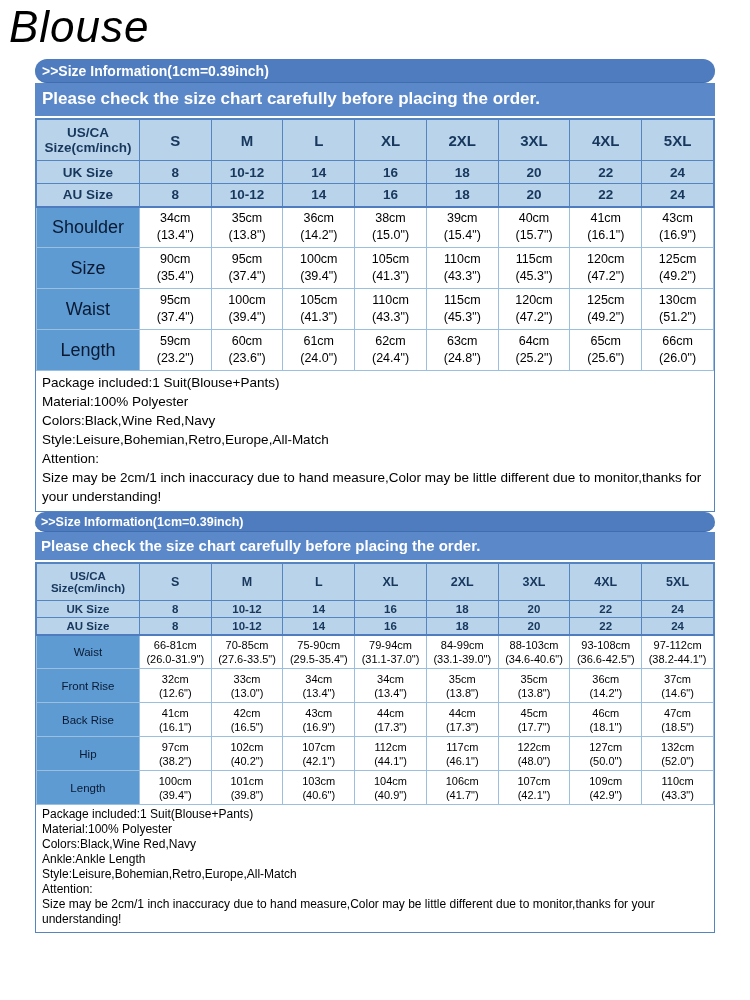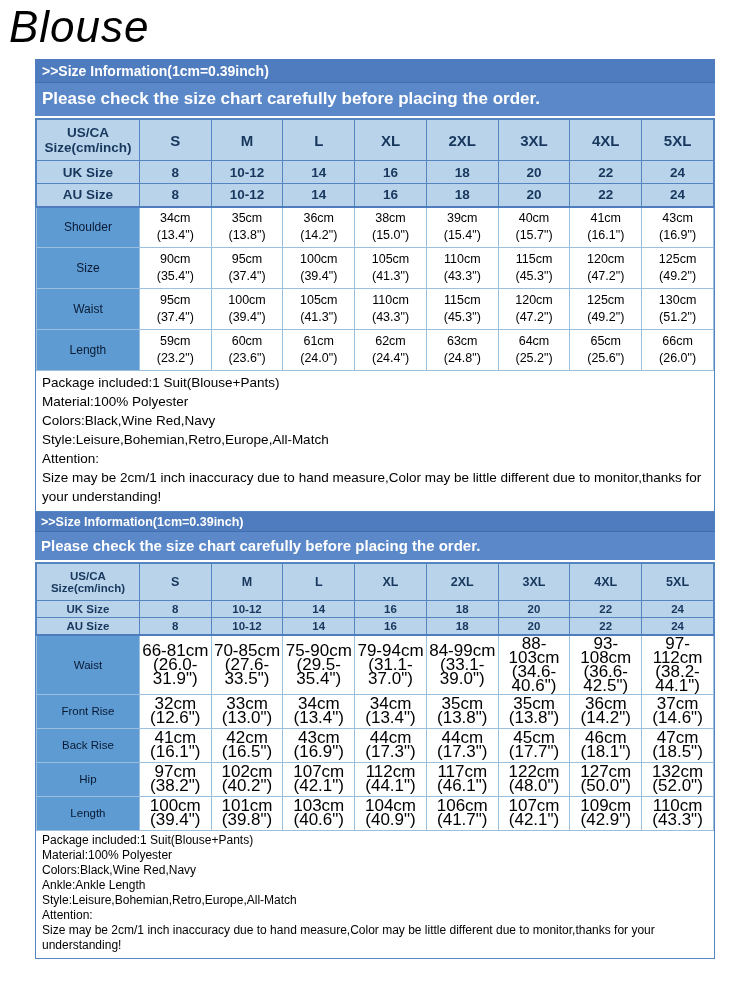--- a/index.html
+++ b/index.html
@@ -30,20 +30,21 @@
     margin:2px 0 7px 9px;
     color:#000;
   }
   .pants-section .section-title{margin-top:33px;}
   .banner{color:#fff;font-weight:bold;}
   .banner-line1{
     background:var(--banner-blue-dark);
     font-size:14px;
     padding:4px 7px 3px 7px;
     border-bottom:1px solid #3f6dae;
+    border-radius:12px;
   }
   .banner-line2{
     background:var(--banner-blue);
     font-size:17px;
     padding:6px 7px 7px 7px;
   }
   .pants-section .banner-line1{font-size:12.5px;padding:3px 6px 2px 6px;}
   .pants-section .banner-line2{font-size:15px;padding:5px 6px 6px 6px;}
   .chart-box{
     border:1px solid var(--strong-border);
@@ -75,30 +76,30 @@
     background:var(--label-col-bg);
     color:#081a33;
     font-weight:normal;
   }
   tbody td{background:#fff;color:#000;font-weight:normal;}
   
   .t-blouse .hdr-row th{height:41px;font-size:15px;}
   .t-blouse .hdr-row .corner{font-size:13.5px;}
   .t-blouse .uk-au-row th,.t-blouse .uk-au-row td{height:23px;font-size:13.5px;}
   .t-blouse tbody tr{height:41px;}
-  .t-blouse tbody th{font-size:12px;}
+  .t-blouse tbody th{font-size:18px;}
   .t-blouse tbody td{font-size:12.5px;}
   .t-blouse .cm,.t-blouse .in{line-height:17px;}
   
   .t-pants .hdr-row th{height:37px;font-size:12.5px;}
   .t-pants .hdr-row .corner{font-size:11.5px;}
   .t-pants .uk-au-row th,.t-pants .uk-au-row td{height:17px;font-size:11.5px;}
   .t-pants tbody tr{height:34px;}
   .t-pants tbody th{font-size:11.5px;}
-  .t-pants tbody td{font-size:17px;}
+  .t-pants tbody td{font-size:11px;}
   .t-pants .cm,.t-pants .in{line-height:14px;}
   
   .notes{padding:2px 6px 5px 6px;}
   .blouse-section .note-line{font-size:13.5px;line-height:19px;}
   .pants-section .note-line{font-size:12px;line-height:15px;}
   .pants-section{padding-bottom:12px;}
 </style>
 </head>
 <body>
 

